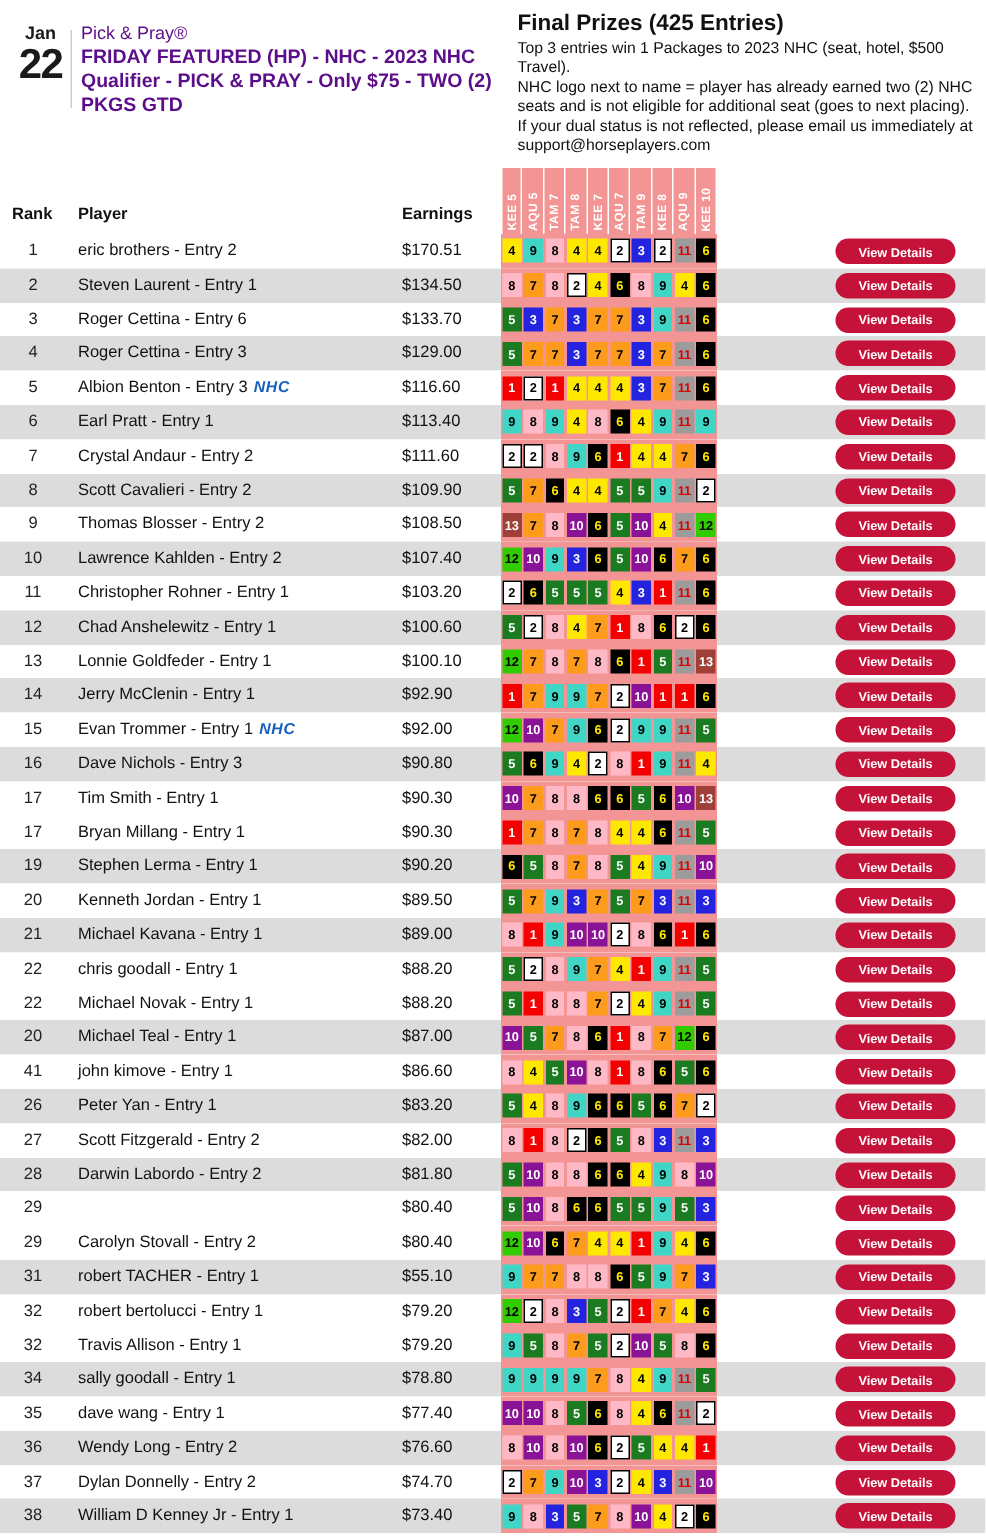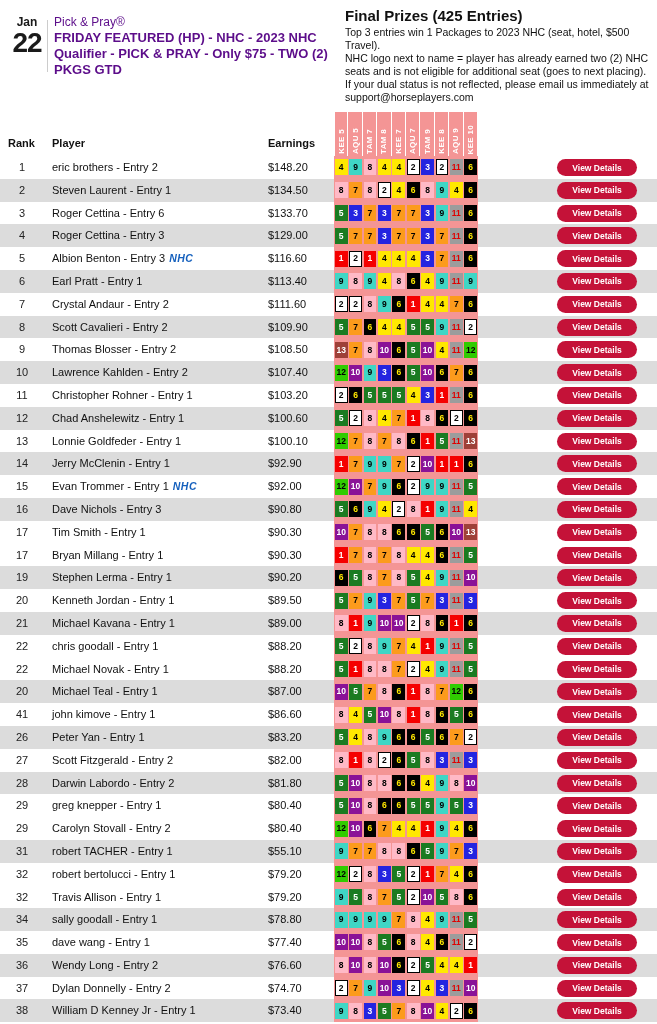--- a/index.html
+++ b/index.html
@@ -110,21 +110,21 @@
 <div class="abs thead">
   <div class="th th-rank">Rank</div>
   <div class="th th-player">Player</div>
   <div class="th th-earn">Earnings</div>
 </div>
 
 <div class="abs tbody" id="rows">
     <div class="row">
       <div class="c-rank">1</div>
       <div class="c-player">eric brothers - Entry 2</div>
-      <div class="c-earn">$148.20</div>
+      <div class="c-earn">$170.51</div>
       <div class="c-picks">
         <div class="pick-slot">
           <div class="pick" style="background: rgb(255, 232, 0); color: rgb(0, 0, 0);">4</div>
         </div>
         <div class="pick-slot">
           <div class="pick" style="background: rgb(63, 214, 197); color: rgb(0, 0, 0);">9</div>
         </div>
         <div class="pick-slot">
           <div class="pick" style="background: rgb(255, 185, 198); color: rgb(0, 0, 0);">8</div>
         </div>
@@ -1173,21 +1173,20 @@
           <div class="pick" style="background: rgb(255, 185, 198); color: rgb(0, 0, 0);">8</div>
         </div>
         <div class="pick-slot">
           <div class="pick" style="background: rgb(138, 18, 151); color: rgb(255, 255, 255);">10</div>
         </div>
       </div>
       <button class="c-btn">View Details</button>
     </div>
     <div class="row">
       <div class="c-rank">29</div>
-      <div class="c-player">greg knepper - Entry 1</div>
       <div class="c-earn">$80.40</div>
       <div class="c-picks">
         <div class="pick-slot">
           <div class="pick" style="background: rgb(27, 123, 33); color: rgb(255, 255, 255);">5</div>
         </div>
         <div class="pick-slot">
           <div class="pick" style="background: rgb(138, 18, 151); color: rgb(255, 255, 255);">10</div>
         </div>
         <div class="pick-slot">
           <div class="pick" style="background: rgb(255, 185, 198); color: rgb(0, 0, 0);">8</div>

